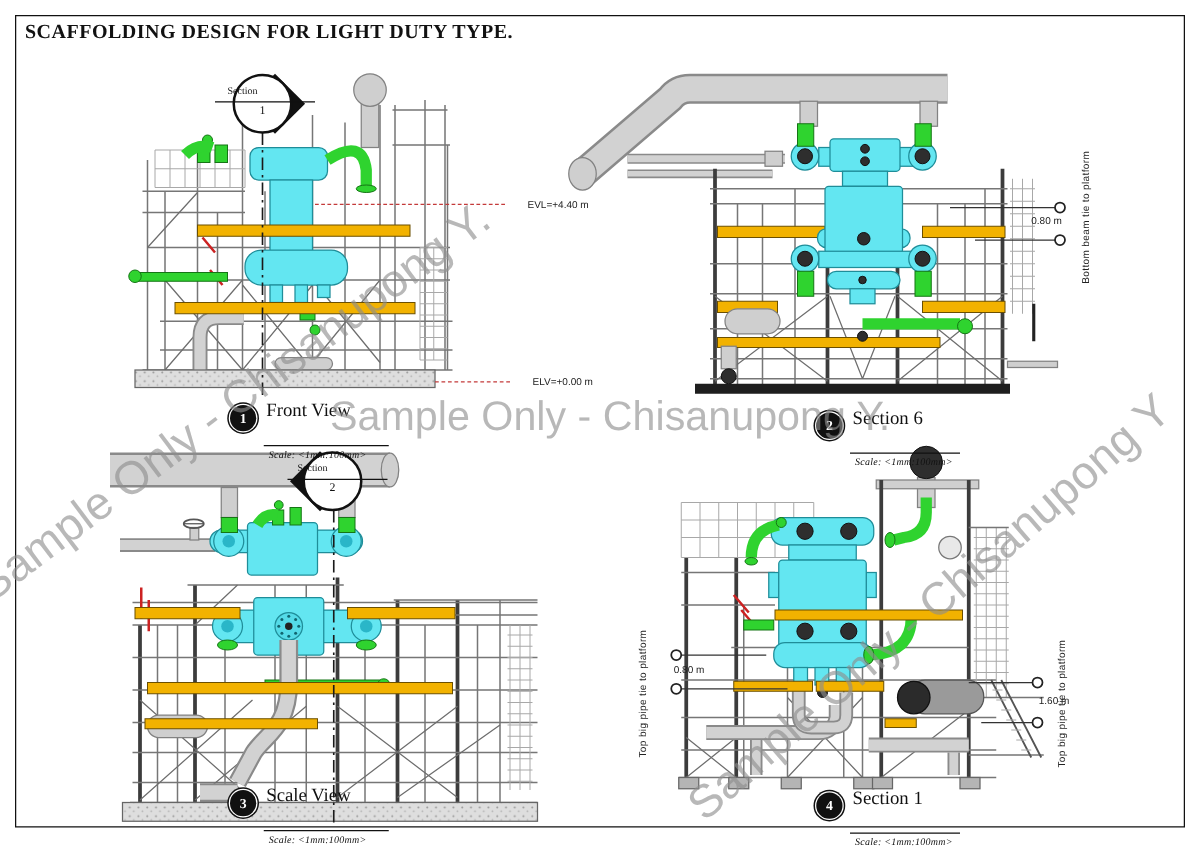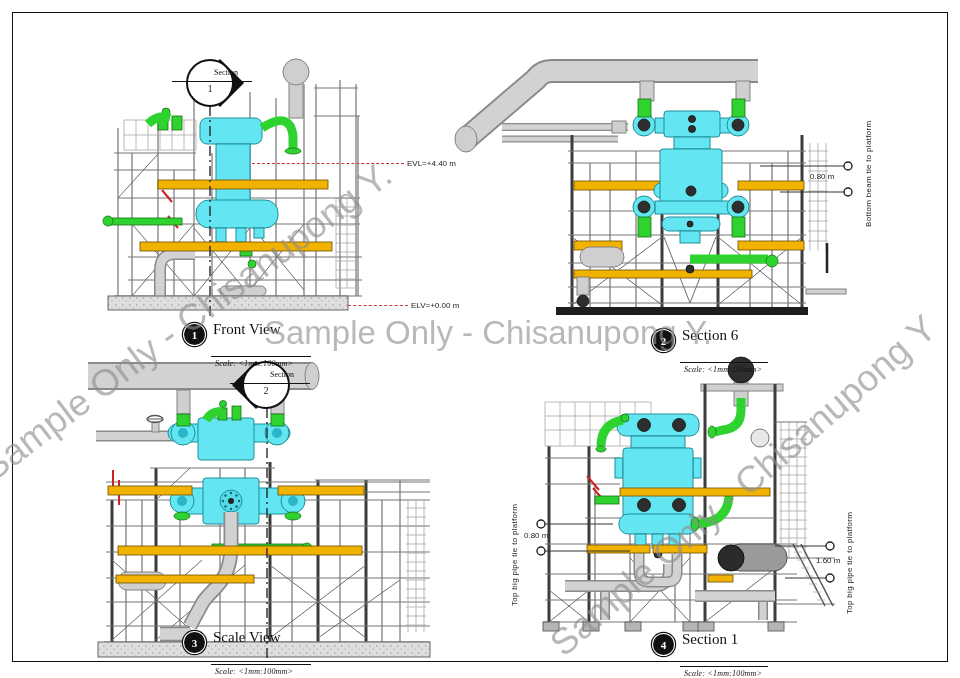--- a/index.html
+++ b/index.html
@@ -33,49 +33,50 @@
   .dimc{fill:#fff;stroke:#222;stroke-width:1.4}
   .red{stroke:#cc2222;stroke-width:2;fill:none}
   .cut{stroke:#1a1a1a;stroke-width:1.3;stroke-dasharray:10 4 2 4;fill:none}
 
   
   .marker{position:absolute;width:76px;height:60px;z-index:20;}
   .marker .dia{position:absolute;width:34px;height:34px;background:#111;transform:rotate(45deg);}
   .marker .mcirc{position:absolute;left:4px;top:4px;width:48px;height:48px;border:2.5px solid #111;
                  border-radius:50%;background:#fff;box-sizing:border-box;}
   .marker .hline{position:absolute;top:26px;height:0;border-top:1.3px solid #111;width:80px;}
-  .marker .mword{position:absolute;top:13px;width:56px;text-align:right;font-size:8px;}
+  .marker .mword{position:absolute;top:13px;width:56px;text-align:left;font-size:8px;}
   .marker .mnum{position:absolute;top:29px;width:56px;text-align:center;font-size:9.5px;}
 
   
   .vlabel{position:absolute;display:flex;gap:6px;z-index:30;}
   .badge{width:21px;height:21px;border-radius:50%;background:#111;color:#fff;
          font-size:11px;font-weight:bold;display:flex;align-items:center;justify-content:center;
          box-shadow:0 0 0 1px #fff,0 0 0 2.2px #111;margin-top:3px;}
   .vname{font-size:15px;border-bottom:1.4px solid #111;padding:0 30px 18px 2px;white-space:nowrap;}
   .vscale{font-size:8px;font-style:italic;letter-spacing:.2px;padding:2px 0 0 4px;}
 
-  .ann{position:absolute;font-family:"Liberation Sans",sans-serif;font-size:8px;color:#222;white-space:nowrap;z-index:15;}
+  .ann{position:absolute;font-family:"Liberation Sans",sans-serif;font-size:8px;color:#222;white-space:nowrap;z-index:15;margin-left:15px;}
   .vann{position:absolute;font-family:"Liberation Sans",sans-serif;font-size:8px;color:#222;
         writing-mode:vertical-rl;transform:rotate(180deg);letter-spacing:.3px;z-index:15;white-space:nowrap;}
   .redline{position:absolute;height:0;border-top:1.6px dashed #c43a3a;z-index:14;}
 
   .wm{position:absolute;font-family:"Liberation Sans",sans-serif;color:#8e8e8e;opacity:.62;
       white-space:nowrap;z-index:50;pointer-events:none;}
   .wmh{left:264px;top:314px;font-size:33px;}
   .wmL{left:-14px;top:452px;font-size:37px;transform:rotate(-37deg);transform-origin:0 50%;}
   .wmR{left:556px;top:628px;font-size:37px;transform:rotate(-41deg);transform-origin:0 50%;}
 </style>
 </head>
 <body>
 
 <div class="sheet">
   <div class="frame"></div>
 
   <header class="titleblock">
+    <h1>SCAFFOLDING DESIGN FOR LIGHT DUTY  TYPE.</h1>
   </header>
 
   <svg class="view v-front" width="305" height="260" viewBox="0 0 305 260">
     <defs>
       <pattern id="spkf" width="7" height="7" patternUnits="userSpaceOnUse">
         <rect width="7" height="7" fill="#dedede"></rect>
         <circle cx="1.8" cy="2" r=".8" fill="#9a9a9a"></circle>
           <circle cx="5" cy="5" r=".7" fill="#b3b3b3"></circle>
       </pattern>
     </defs>

